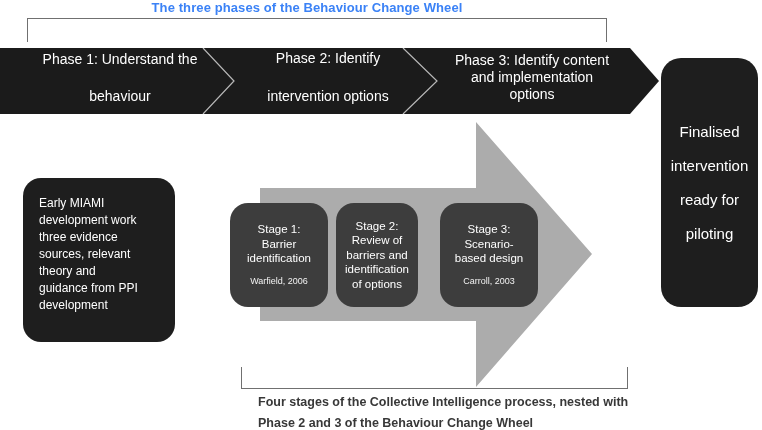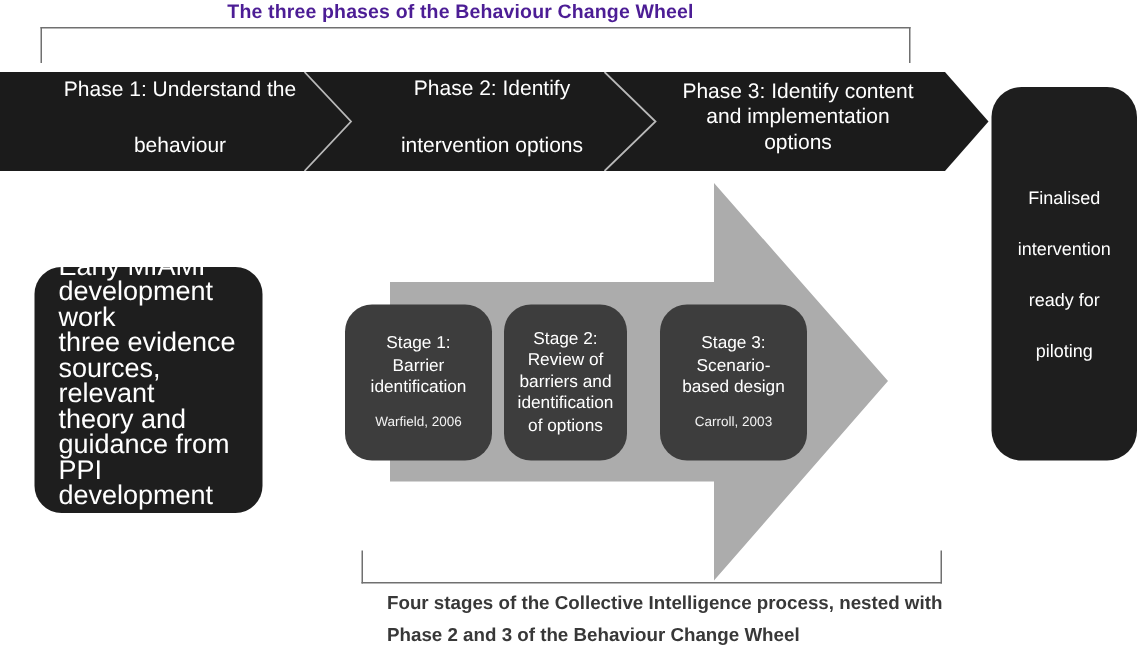--- a/index.html
+++ b/index.html
@@ -3,21 +3,21 @@
 <meta charset="utf-8">
 <style>
   html,body{margin:0;padding:0;background:#fff;}
   .canvas{
     position:relative;width:762px;height:430px;background:#fff;overflow:hidden;
     font-family:"Liberation Sans",sans-serif;
   }
   
   .title{
     position:absolute;left:17px;top:0;width:580px;text-align:center;
-    font-size:13px;font-weight:bold;color:#4c1d95;letter-spacing:.1px;
+    font-size:13px;font-weight:bold;color:#3b82f6;letter-spacing:.1px;
   }
   .caption{
     position:absolute;left:258px;top:392px;width:420px;
     font-size:12.5px;font-weight:bold;color:#383838;line-height:20.5px;
   }
   
   .bracket{position:absolute;box-sizing:border-box;}
   .bracket.top{
     left:27px;top:18px;width:580px;height:24px;
     border-top:1.5px solid var(--bracket-line,#707070);
@@ -45,25 +45,25 @@
   
   .process-arrow-svg{position:absolute;left:260px;top:122px;width:332px;height:266px;display:block;}
   .arrow-shape{fill:var(--arrow-gray,#acacac);}
   
   .side-box{
     position:absolute;background:var(--box-dark,#1e1e1e);color:#fff;
     display:flex;flex-direction:column;justify-content:center;box-sizing:border-box;
   }
   .side-box.left{
     left:23px;top:178px;width:152px;height:164px;border-radius:18px;
-    padding:4px 8px 16px 16px;font-size:18px;line-height:17px;text-align:left;
+    padding:4px 8px 16px 16px;font-size:12px;line-height:17px;text-align:left;
   }
   .side-box.right{
     left:661px;top:58px;width:97px;height:249px;border-radius:20px;
-    font-size:12px;line-height:34px;text-align:center;
+    font-size:15px;line-height:34px;text-align:center;
   }
   
   .stage-box{
     position:absolute;top:203px;height:104px;background:var(--stage-dark,#3d3d3d);
     border-radius:18px;color:#fff;display:flex;flex-direction:column;
     justify-content:center;align-items:center;text-align:center;
     font-size:11.5px;line-height:14.5px;box-sizing:border-box;padding:2px 3px;
   }
   .stage-box.s1{left:230px;width:98px;}
   .stage-box.s2{left:336px;width:82px;}

